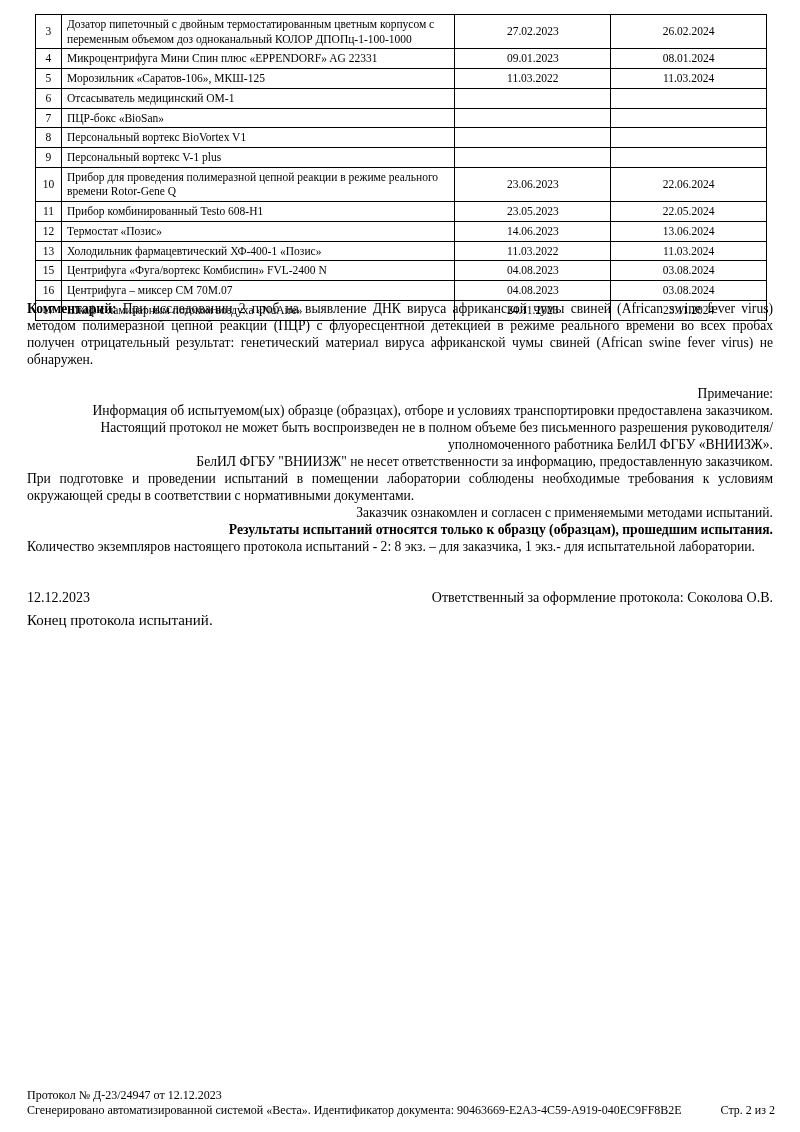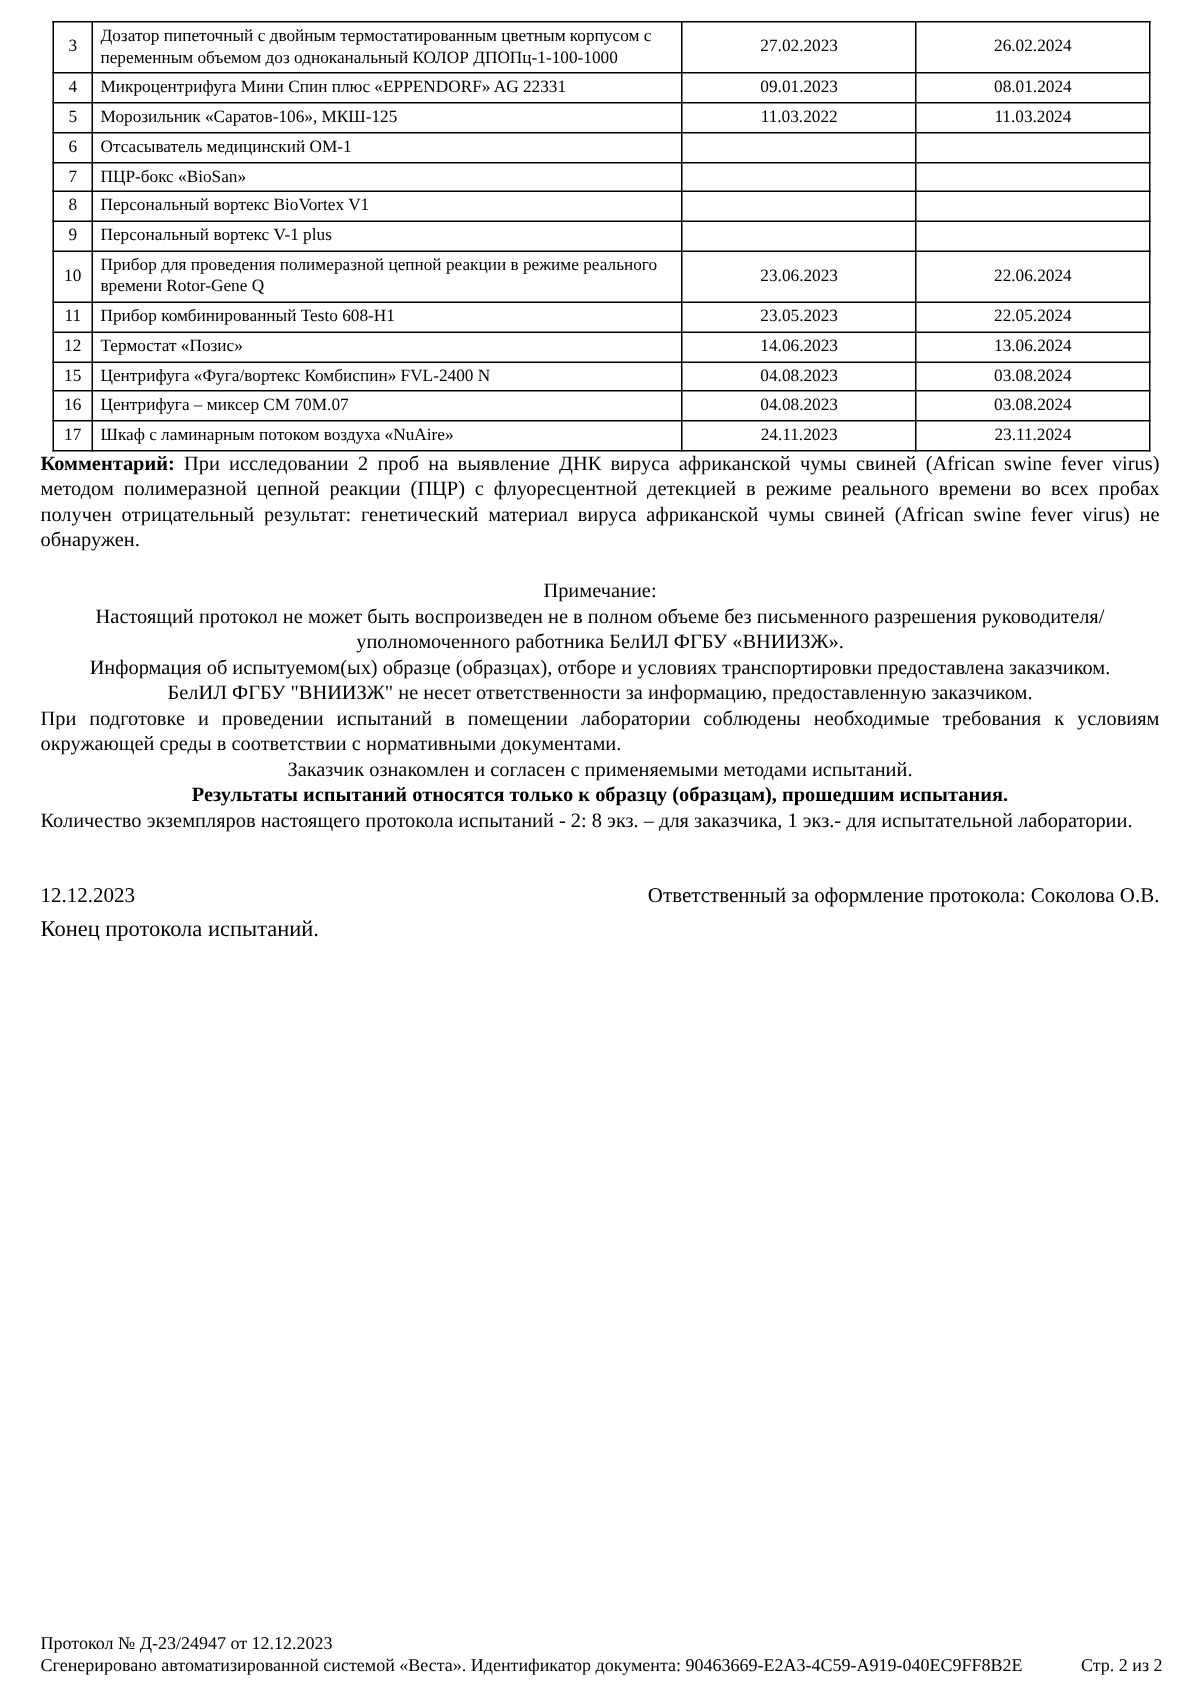--- a/index.html
+++ b/index.html
@@ -33,21 +33,21 @@
   
   .textblock {
     position: absolute; left: 27px; top: 300px;
     width: 746px;
     font-size: 13.6px;
     line-height: 17px;
   }
   .para { text-align: justify; }
   .bold { font-weight: bold; }
   .notes { margin-top: 17px; }
-  .note-line { text-align: center; }
+  .note-line { text-align: right; }
   .note-line.justify { text-align: justify; }
 
   
   .signoff {
     position: absolute; left: 27px; top: 588px;
     width: 746px;
     font-size: 14px; line-height: 20px;
   }
   .signoff-row { display: flex; justify-content: space-between; align-items: baseline; }
   .end-line { font-size: 15px; margin-top: 2px; }
@@ -133,20 +133,26 @@
       <td class="c-date">22.05.2024</td>
     </tr>
 
     <tr>
       <td class="c-num">12</td>
       <td class="c-name">Термостат «Позис»</td>
       <td class="c-date">14.06.2023</td>
       <td class="c-date">13.06.2024</td>
     </tr>
 
+    <tr>
+      <td class="c-num">13</td>
+      <td class="c-name">Холодильник фармацевтический ХФ-400-1 «Позис»</td>
+      <td class="c-date">11.03.2022</td>
+      <td class="c-date">11.03.2024</td>
+    </tr>
 
 
     <tr>
       <td class="c-num">15</td>
       <td class="c-name">Центрифуга «Фуга/вортекс Комбиспин» FVL-2400 N</td>
       <td class="c-date">04.08.2023</td>
       <td class="c-date">03.08.2024</td>
     </tr>
 
     <tr>
@@ -164,23 +170,23 @@
     </tr>
   </tbody>
   </table>
 
   <div class="textblock">
     <p class="para"><span class="bold">Комментарий:</span><span> При исследовании 2 проб на выявление ДНК вируса африканской чумы свиней (African swine fever virus) методом полимеразной цепной реакции (ПЦР) с флуоресцентной детекцией в режиме реального времени во всех пробах получен отрицательный результат: генетический материал вируса африканской чумы свиней (African swine fever virus) не обнаружен.</span></p>
 
     <div class="notes">
       <div class="note-line">Примечание:</div>
       <div>
+    <div class="note-line">Информация об испытуемом(ых) образце (образцах), отборе и условиях транспортировки предоставлена заказчиком.</div>
+
     <div class="note-line">Настоящий протокол не может быть воспроизведен не в полном объеме без письменного разрешения руководителя/уполномоченного работника БелИЛ ФГБУ «ВНИИЗЖ».</div>
-
-    <div class="note-line">Информация об испытуемом(ых) образце (образцах), отборе и условиях транспортировки предоставлена заказчиком.</div>
 
     <div class="note-line">БелИЛ ФГБУ "ВНИИЗЖ" не несет ответственности за информацию, предоставленную заказчиком.</div>
 
     <div class="note-line justify">При подготовке и проведении испытаний в помещении лаборатории соблюдены необходимые требования к условиям окружающей среды в соответствии с нормативными документами.</div>
 
     <div class="note-line">Заказчик ознакомлен и согласен с применяемыми методами испытаний.</div>
 
     <div class="note-line bold">Результаты испытаний относятся только к образцу (образцам), прошедшим испытания.</div>
 
     <div class="note-line justify">Количество экземпляров настоящего протокола испытаний - 2: 8 экз. – для заказчика, 1 экз.- для испытательной лаборатории.</div>

